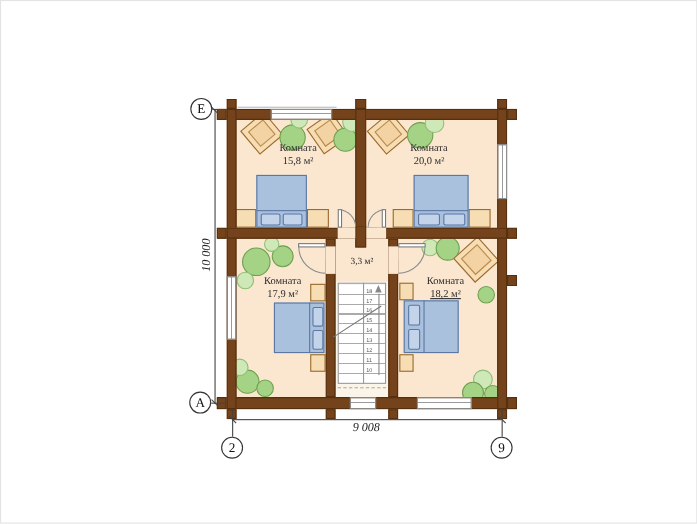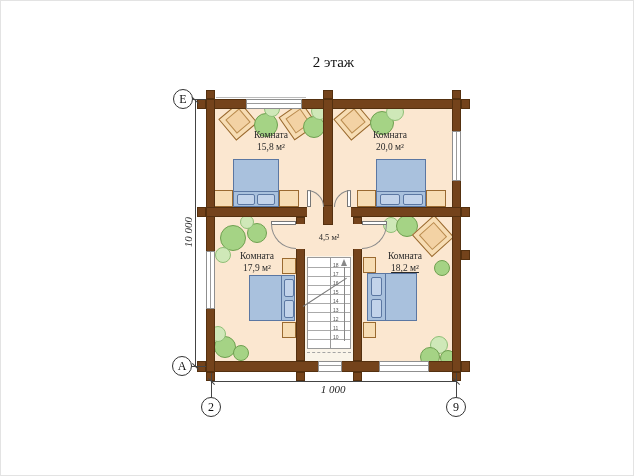--- a/index.html
+++ b/index.html
@@ -55,21 +55,20 @@
   .dimtext { font-style:italic; font-size:11px; color:#222; text-align:center; }
   .roomlabel { text-align:center; font-size:9.5px; line-height:12px; color:#2a2a2a; }
   .title { text-align:center; font-size:15px; color:#111; }
   .halltext { text-align:center; font-size:8.5px; color:#2a2a2a; }
 </style>
 </head>
 <body>
 
 <div class="canvas">
 
-  <div class="abs title" style="left:205px; top:53px; width:255px;">2 этаж</div>
 
   <div class="abs floor" style="left:214px; top:107px; width:237px; height:253px;"></div>
   <div class="abs floor-stair" style="left:304px; top:255px; width:48px; height:105px;"></div>
 
   <div class="abs chair" style="left:223px; top:106px; width:28px; height:28px; transform:rotate(-40deg);">
       <div class="chair-in"></div>
     </div>
   <div class="abs chair" style="left:283px; top:106px; width:28px; height:28px; transform:rotate(-35deg);">
       <div class="chair-in"></div>
     </div>
@@ -135,21 +134,21 @@
   <div class="abs pillow" style="left:370px; top:276px; width:11px; height:19px;"></div>
   <div class="abs pillow" style="left:370px; top:298px; width:11px; height:19px;"></div>
   <div class="abs plant-lt" style="left:429px; top:335px; width:18px; height:18px;"></div>
   <div class="abs plant" style="left:419px; top:346px; width:20px; height:20px;"></div>
   <div class="abs plant" style="left:439px; top:349px; width:16px; height:16px;"></div>
   <div class="abs roomlabel" style="left:354px; top:249px; width:100px;">
     <span style="display:block;">Комната</span>
     <span style="display:block;text-decoration:underline;">18,2 м²</span>
   </div>
 
-  <div class="abs halltext" style="left:304px; top:231px; width:48px;">4,5 м²</div>
+  <div class="abs halltext" style="left:304px; top:231px; width:48px;">3,3 м²</div>
 
   <div class="abs wall" style="left:205px; top:98px;  width:255px; height:10px;"></div>
   <div class="abs wall" style="left:205px; top:360px; width:255px; height:11px;"></div>
   <div class="abs wall" style="left:205px; top:98px;  width:9px;  height:273px;"></div>
   <div class="abs wall" style="left:451px; top:98px;  width:9px;  height:273px;"></div>
   <div class="abs wall" style="left:205px; top:206px; width:255px; height:10px;"></div>
   <div class="abs wall" style="left:322px; top:98px;  width:10px; height:118px;"></div>
   <div class="abs wall" style="left:295px; top:216px; width:9px;  height:144px;"></div>
   <div class="abs wall" style="left:352px; top:216px; width:9px;  height:144px;"></div>
 
@@ -213,20 +212,20 @@
   <div class="abs dimtext" style="left:157px; top:225px; width:60px; transform:rotate(-90deg);">10 000</div>
 
   <div class="abs dim" style="left:192px; top:98px; width:13px; height:1px;"></div>
   <div class="abs axis-circle" style="left:172px; top:88px;">Е</div>
   <div class="abs dim" style="left:191px; top:365px; width:14px; height:1px;"></div>
   <div class="abs axis-circle" style="left:171px; top:355px;">А</div>
 
   <div class="abs dim" style="left:210px; top:380px; width:245px; height:1px;"></div>
   <div class="abs tick" style="left:206px; top:380px;"></div>
   <div class="abs tick" style="left:451px; top:380px;"></div>
-  <div class="abs dimtext" style="left:282px; top:382px; width:100px;">1 000</div>
+  <div class="abs dimtext" style="left:282px; top:382px; width:100px;">9 008</div>
 
   <div class="abs dim" style="left:210px; top:372px; width:1px; height:24px;"></div>
   <div class="abs axis-circle" style="left:200px; top:396px;">2</div>
   <div class="abs dim" style="left:455px; top:372px; width:1px; height:24px;"></div>
   <div class="abs axis-circle" style="left:445px; top:396px;">9</div>
 
 </div>
 
 </body></html>

